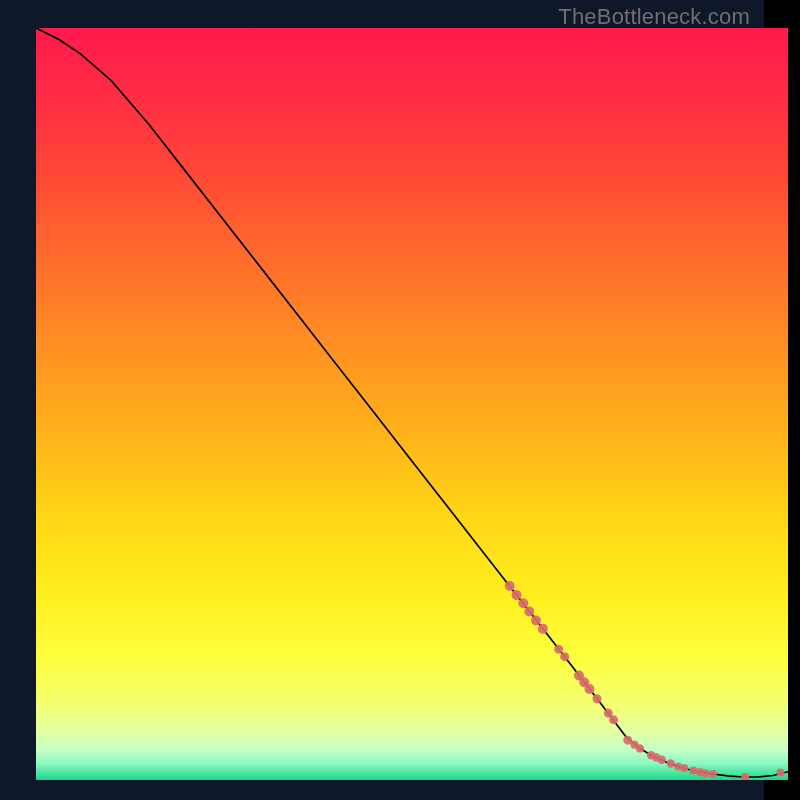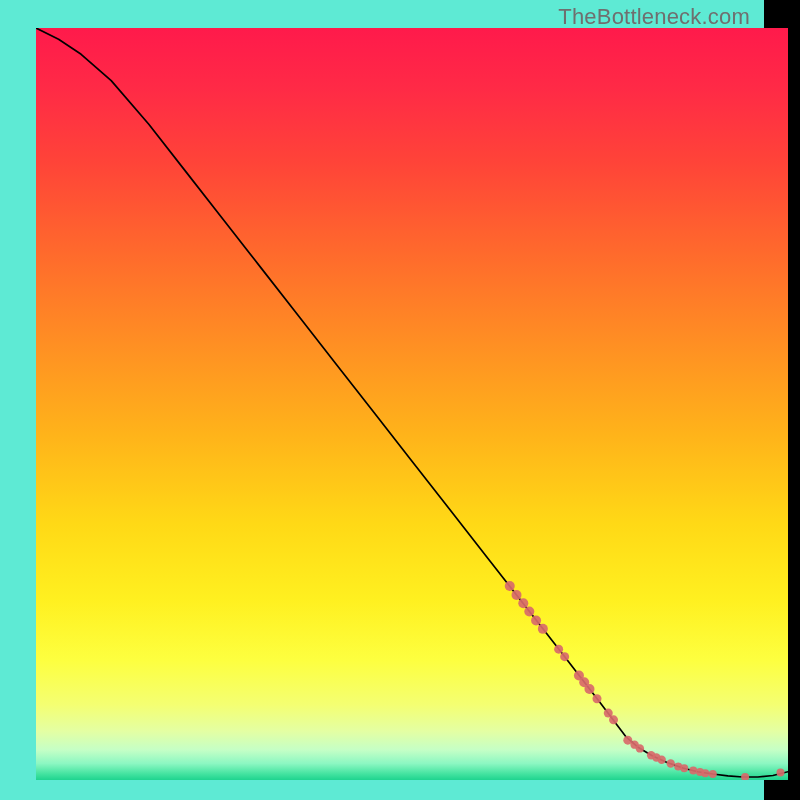--- a/index.html
+++ b/index.html
@@ -8,21 +8,21 @@
     width: 800px;
     height: 800px;
     background: #000;
     overflow: hidden;
     font-family: Arial, Helvetica, sans-serif;
   }
   .frame {
     position: relative;
     width: 764px;
     height: 800px;
-    background: #5eead4;
+    background: #0f172a;
   }
   .watermark {
     position: absolute;
     top: 4px;
     right: 14px;
     color: #6f6f6f;
     font-size: 22px;
     letter-spacing: 0.2px;
     font-weight: 500;
   }

